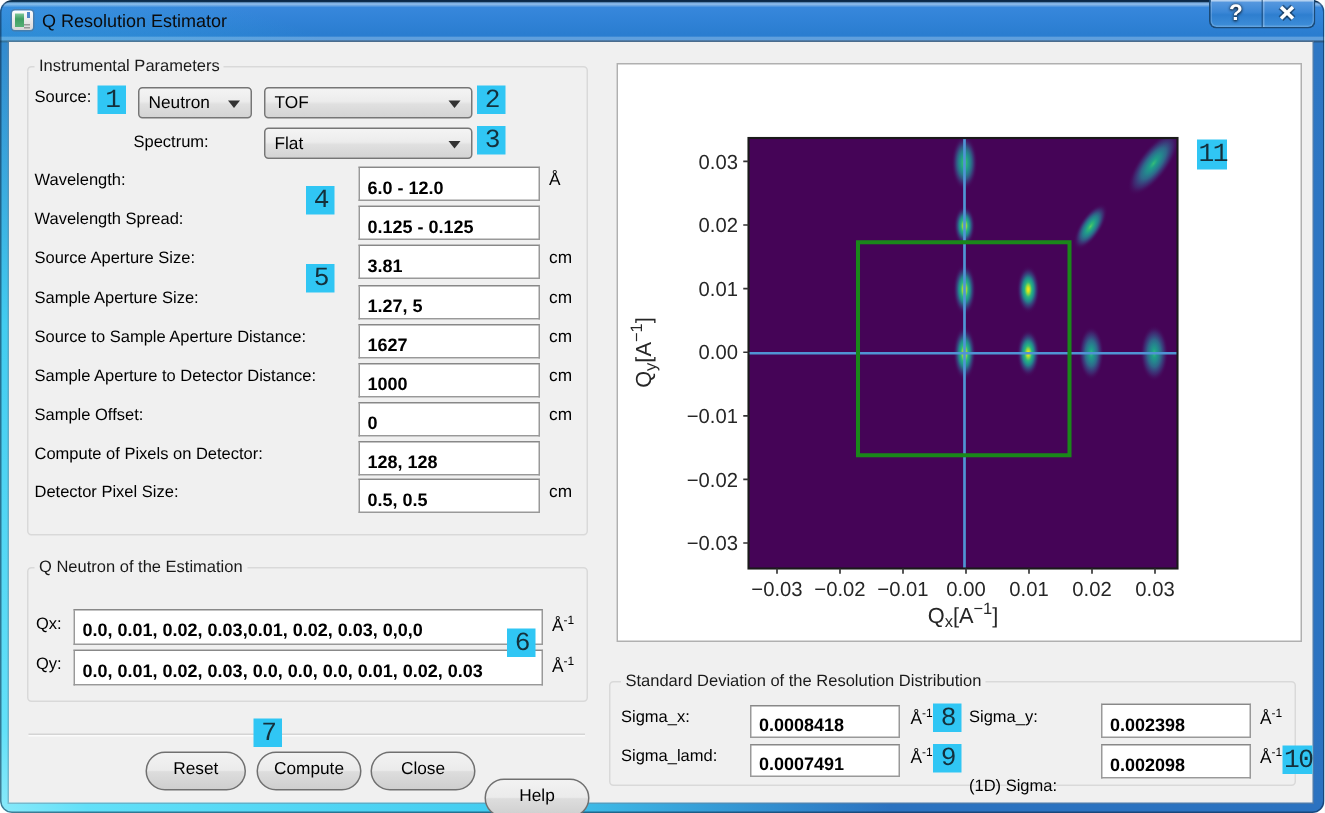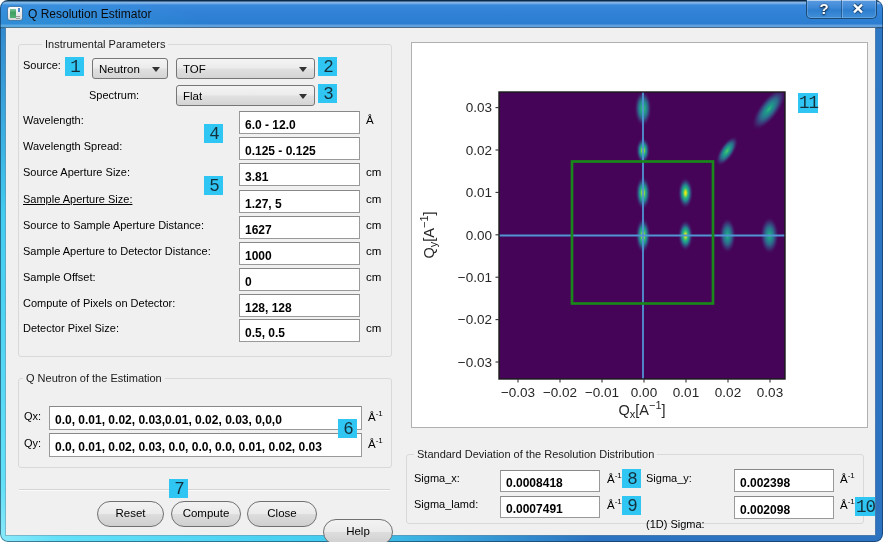--- a/index.html
+++ b/index.html
@@ -50,21 +50,21 @@
   <div class="capglyph" style="left:34px;"><svg width="12" height="11" viewBox="0 0 12 11" style="margin-top:3px;">
         <line x1="2" y1="1.6" x2="10" y2="9.4" stroke="rgba(12,38,64,.55)" stroke-width="4.6"></line>
         <line x1="10" y1="1.6" x2="2" y2="9.4" stroke="rgba(12,38,64,.55)" stroke-width="4.6"></line>
         <line x1="2" y1="1.6" x2="10" y2="9.4" stroke="#fff" stroke-width="2.3"></line>
         <line x1="10" y1="1.6" x2="2" y2="9.4" stroke="#fff" stroke-width="2.3"></line>
       </svg></div>
 </div>
 <div id="content"></div>
 
 <div class="grp" style="left:18px;top:44px;width:372px;height:311px;"></div>
-<div class="grplabel" style="left:23px;top:38px;margin-left:19px;">Instrumental Parameters</div>
+<div class="grplabel" style="left:23px;top:38px;">Instrumental Parameters</div>
 
 <div class="lab" style="left:23px;top:59px;">Source:</div>
 <div class="badge" style="left:65px;top:57px;">1</div>
 <div class="combo" style="left:92px;top:58px;width:68px;height:19px;">Neutron<span class="arr"></span></div>
 <div class="combo" style="left:176px;top:58px;width:131px;height:19px;">TOF<span class="arr"></span></div>
 <div class="badge" style="left:318px;top:57px;">2</div>
 
 <div class="lab" style="left:89px;top:89px;">Spectrum:</div>
 <div class="combo" style="left:176px;top:85px;width:131px;height:19px;">Flat<span class="arr"></span></div>
 <div class="badge" style="left:318px;top:84px;">3</div>
@@ -75,21 +75,21 @@
 <div class="badge" style="left:204px;top:124px;">4</div>
 
 <div class="lab" style="left:23px;top:140px;">Wavelength Spread:</div>
 <div class="inp" style="left:239px;top:137px;width:114px;height:17px;">0.125 - 0.125</div>
 
 <div class="lab" style="left:23px;top:166px;">Source Aperture Size:</div>
 <div class="inp" style="left:239px;top:163px;width:114px;height:17px;">3.81</div>
 <div class="unit" style="left:366px;top:166px;">cm</div>
 <div class="badge" style="left:204px;top:176px;">5</div>
 
-<div class="lab" style="left:23px;top:193px;text-decoration:underline;">Sample Aperture Size:</div>
+<div class="lab" style="left:23px;top:193px;">Sample Aperture Size:</div>
 <div class="inp" style="left:239px;top:190px;width:114px;height:17px;">1.27, 5</div>
 <div class="unit" style="left:366px;top:193px;">cm</div>
 
 <div class="lab" style="left:23px;top:219px;">Source to Sample Aperture Distance:</div>
 <div class="inp" style="left:239px;top:216px;width:114px;height:17px;">1627</div>
 <div class="unit" style="left:366px;top:219px;">cm</div>
 
 <div class="lab" style="left:23px;top:245px;">Sample Aperture to Detector Distance:</div>
 <div class="inp" style="left:239px;top:242px;width:114px;height:17px;">1000</div>
 <div class="unit" style="left:366px;top:245px;">cm</div>

